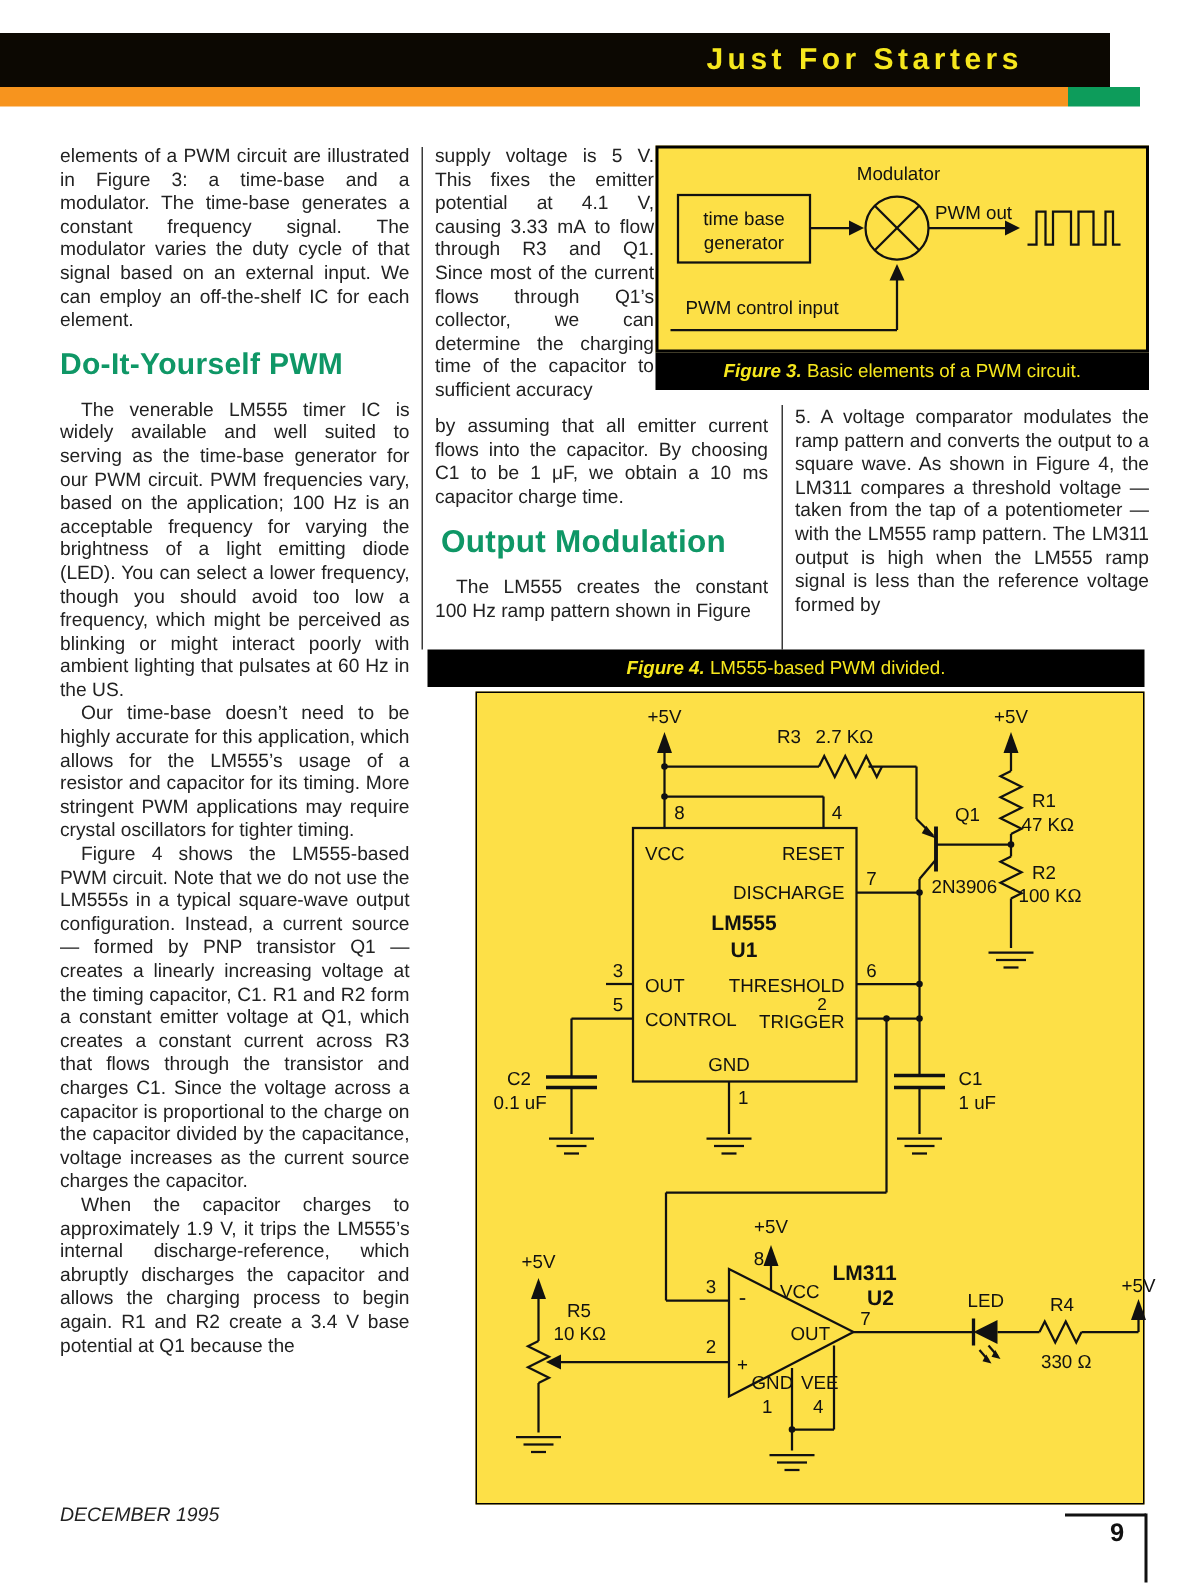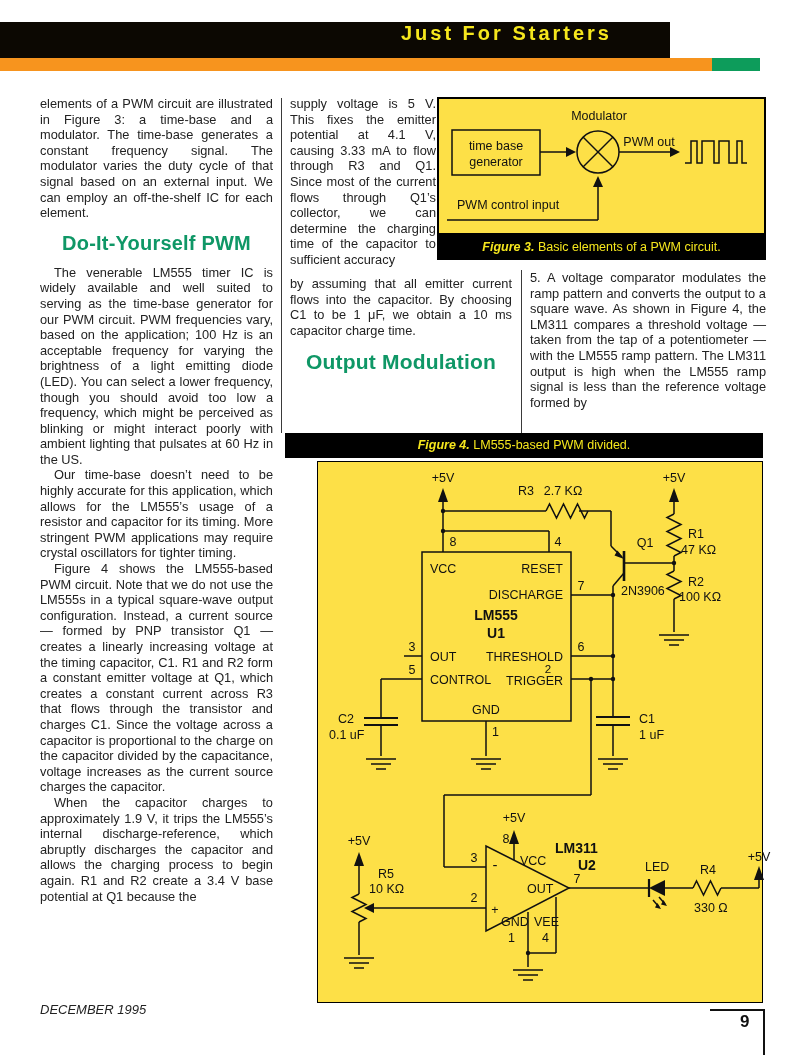--- a/index.html
+++ b/index.html
@@ -1,30 +1,30 @@
 <!DOCTYPE html>
 <html><head>
 <meta charset="utf-8">
 <style>
   html,body{margin:0;padding:0;background:#e8e8e8;}
   .page{position:relative;width:800px;height:1060px;background:#ffffff;overflow:hidden;
         font-family:"Liberation Sans",sans-serif;color:#1c1c1c;}
   
-  .banner{position:absolute;left:0;top:22px;width:670px;height:36px;background:#0c0802;
-          display:flex;align-items:flex-start;justify-content:flex-end;padding-right:58px;box-sizing:border-box;}
+  .banner{position:absolute;left:0;top:22px;width:740px;height:36px;background:#0c0802;
+          display:flex;align-items:center;justify-content:flex-end;padding-right:58px;box-sizing:border-box;}
   .banner-title{color:#f6e71d;font-weight:bold;font-size:20px;letter-spacing:3px;}
   .stripe-orange{position:absolute;left:0;top:58px;width:712px;height:13px;background:#f7941e;}
   .stripe-green{position:absolute;left:712px;top:58px;width:48px;height:13px;background:#0d9c5b;}
   
   .col{position:absolute;text-align:justify;font-size:12.8px;line-height:15.6px;color:#222;}
   .col p{margin:0;text-indent:14px;}
   .col p.first{text-indent:0;}
-  .sec-heading{font-weight:bold;color:#0f9766;text-indent:0;text-align:center;letter-spacing:.2px;}
+  .sec-heading{font-weight:bold;color:#0f9766;text-indent:0;text-align:left;letter-spacing:.2px;}
   .h-col1{font-size:20px;line-height:23px;margin:11px 0 10px;}
-  .h-col2{font-size:21px;line-height:24px;margin:12px 16px 9px;}
+  .h-col2{font-size:21px;line-height:24px;margin:12px 4px 9px;}
   .vrule{position:absolute;width:1px;background:#3a3a3a;}
   
   .figure{position:absolute;}
   .figbox{border:2px solid #000;background:#fde047;text-decoration:underline;}
   .figcap{background:#000;color:#f6e71d;text-align:center;font-size:12.5px;height:25px;line-height:25px;}
   .figcap .lab{font-weight:bold;font-style:italic;}
   .cap-top{margin-bottom:3px;}
   .cap-bottom{margin-top:0;}
   svg text{font-family:"Liberation Sans",sans-serif;fill:#111;font-size:12.5px;}
   svg text.sm{font-size:11.5px;}
@@ -58,20 +58,21 @@
 
   <div class="vrule" style="left:281px;top:98px;height:335px;"></div>
 
   <div class="col" style="left:290px;top:96px;width:146px;">
     <p class="first">supply voltage is 5 V. This fixes the emitter potential at 4.1 V, causing 3.33 mA to flow through R3 and Q1. Since most of the current flows through Q1’s collector, we can determine the charging time of the capacitor to sufficient accuracy</p>
   </div>
 
   <div class="col" style="left:290px;top:276px;width:222px;">
     <p class="first">by assuming that all emitter current flows into the capacitor. By choosing C1 to be 1 μF, we obtain a 10 ms capacitor charge time.</p>
     <div class="sec-heading h-col2">Output Modulation</div>
+    <p>The LM555 creates the constant 100 Hz ramp pattern shown in Figure</p>
   </div>
 
   <div class="vrule" style="left:521px;top:270px;height:163px;"></div>
 
   <div class="col" style="left:530px;top:270px;width:236px;">
     <p class="first">5. A voltage comparator modulates the ramp pattern and converts the output to a square wave. As shown in Figure 4, the LM311 compares a threshold voltage — taken from the tap of a potentiometer — with the LM555 ramp pattern. The LM311 output is high when the LM555 ramp signal is less than the reference voltage formed by</p>
   </div>
 
   <div class="figure" style="left:437px;top:97px;width:329px;">
     <div class="figbox" style="height:134px;">

